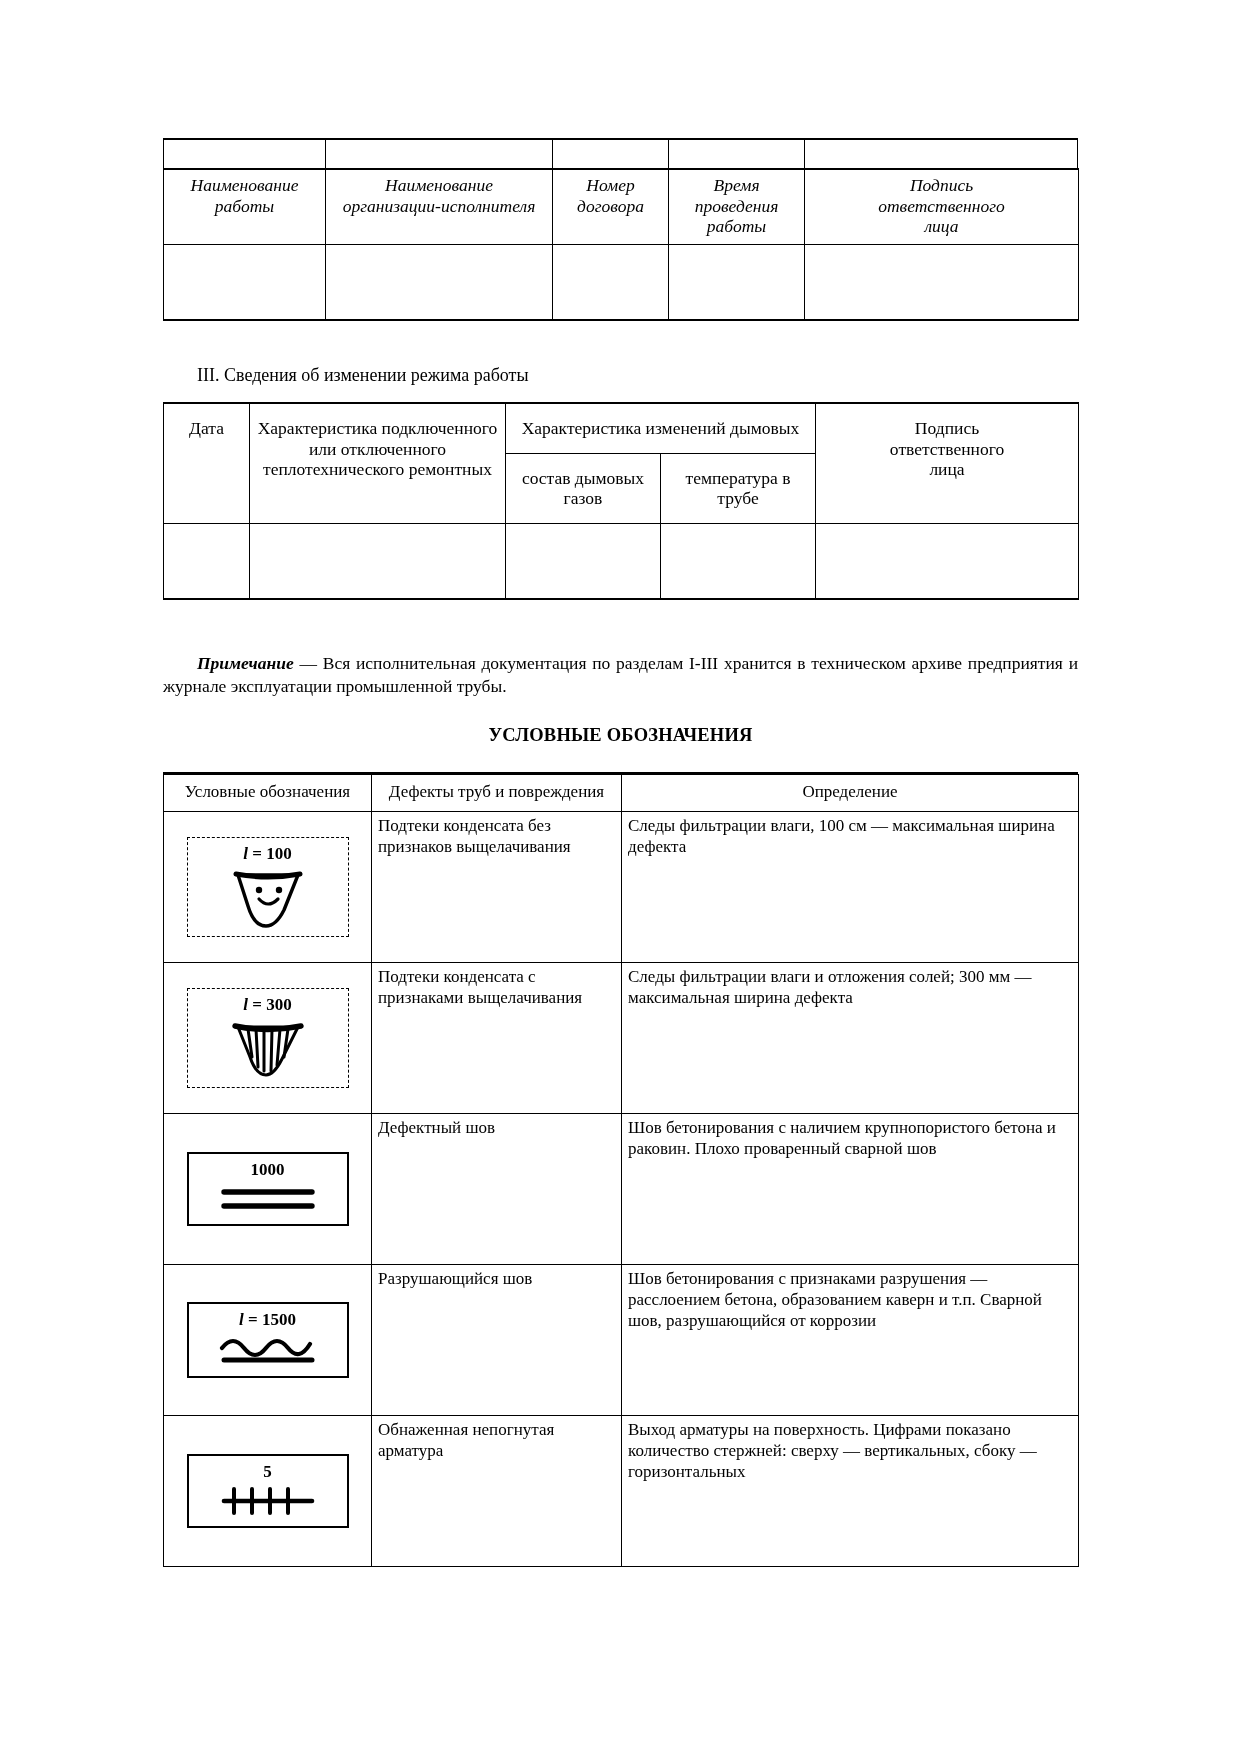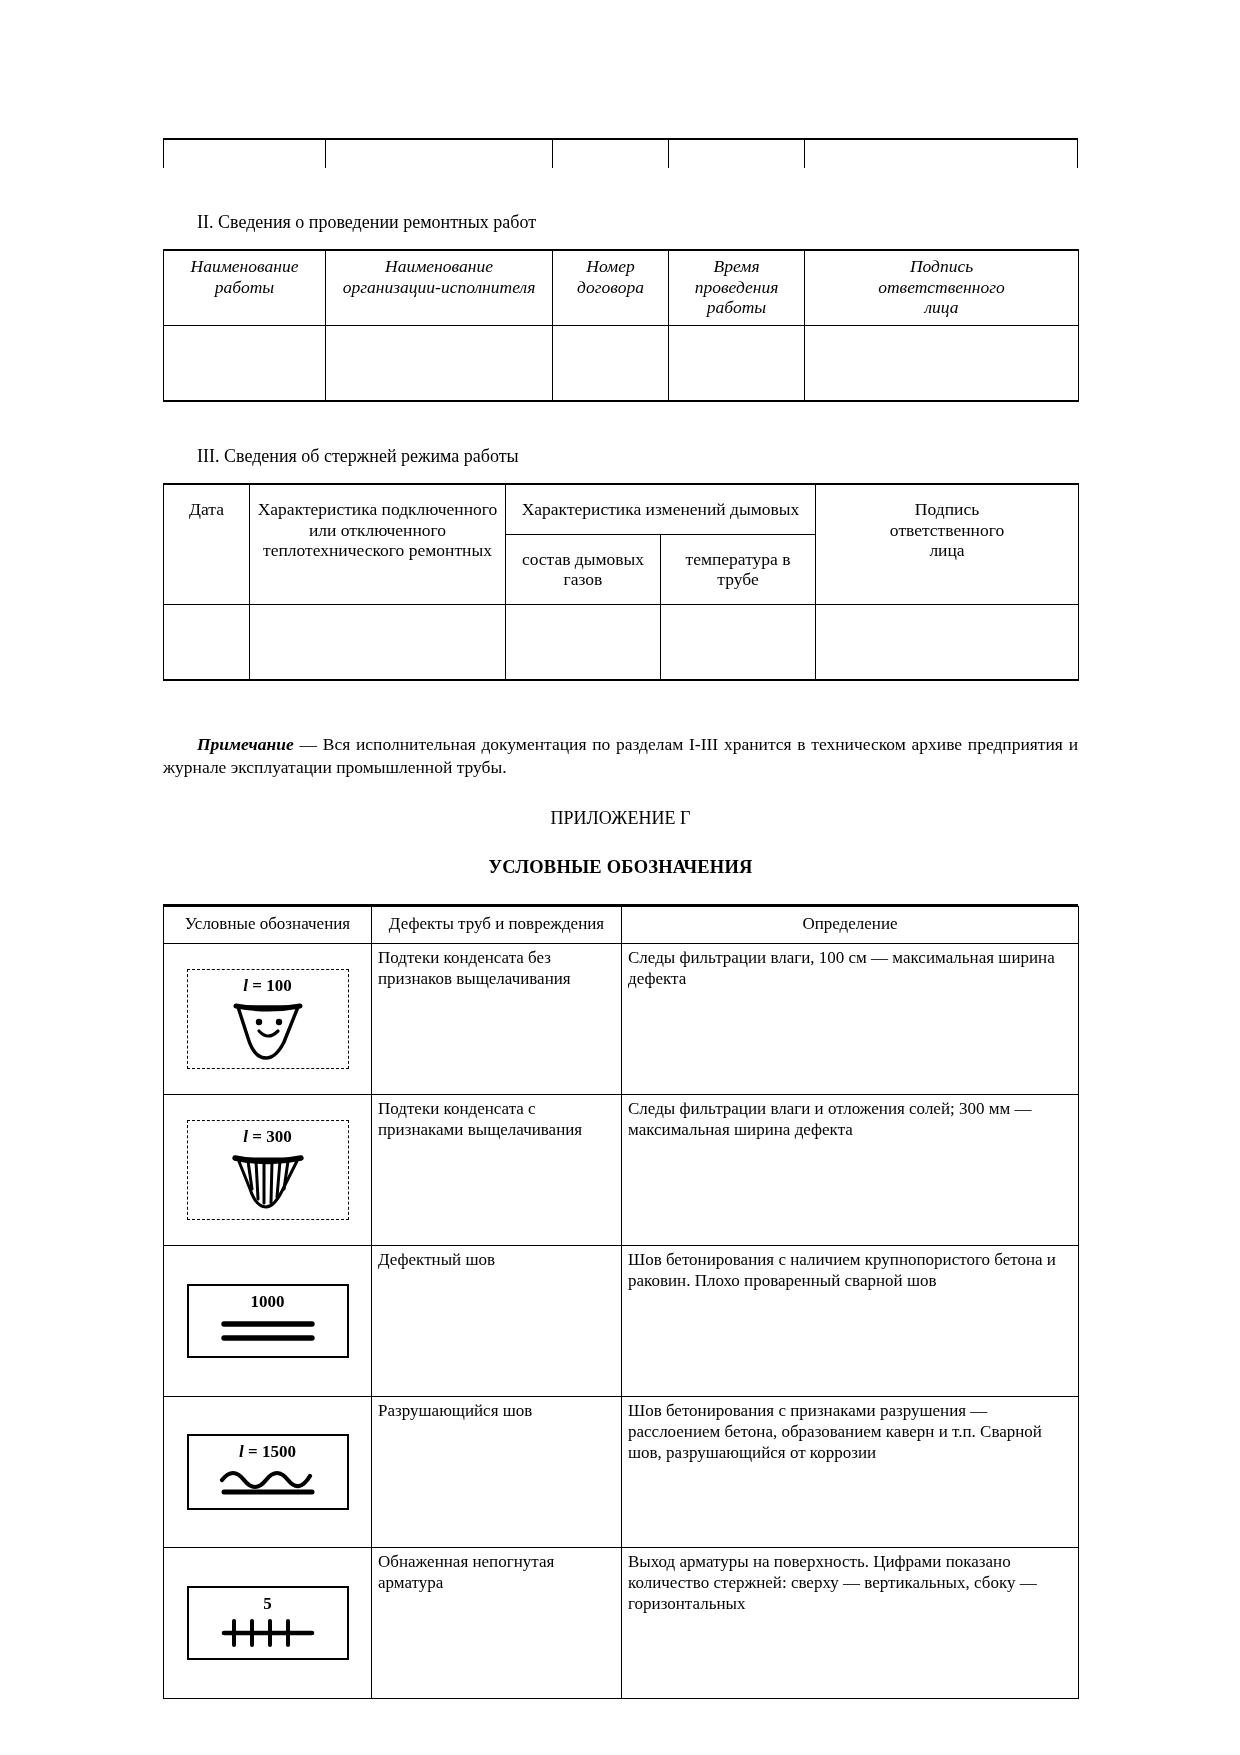--- a/index.html
+++ b/index.html
@@ -168,21 +168,20 @@
 
     <div class="frag-wrap">
       <div class="vline" style="left:0;"></div>
       <div class="vline" style="left:162px;"></div>
       <div class="vline" style="left:389px;"></div>
       <div class="vline" style="left:505px;"></div>
       <div class="vline" style="left:641px;"></div>
       <div class="vline" style="left:914px;"></div>
     </div>
 
-    <div class="sec-title">II. Сведения о проведении ремонтных работ</div>
 
     <table class="doc tbl2 tbl-outer">
       <colgroup>
         <col style="width:162px">
         <col style="width:227px">
         <col style="width:116px">
         <col style="width:136px">
         <col style="width:274px">
       </colgroup>
       <tbody>
@@ -213,21 +212,21 @@
         <tr class="empty">
           <td></td>
           <td></td>
           <td></td>
           <td></td>
           <td></td>
         </tr>
       </tbody>
     </table>
 
-    <div class="sec-title">III. Сведения об стержней режима работы</div>
+    <div class="sec-title">III. Сведения об изменении режима работы</div>
 
     <table class="doc tbl3 tbl-outer">
       <colgroup>
         <col style="width:86px">
         <col style="width:256px">
         <col style="width:155px">
         <col style="width:155px">
         <col style="width:263px">
       </colgroup>
       <tbody>
@@ -266,21 +265,20 @@
           <td></td>
           <td></td>
         </tr>
       </tbody>
     </table>
 
     <p class="note">
       <b>Примечание</b><span> — </span><span>Вся исполнительная документация по разделам I-III хранится в техническом архиве предприятия и журнале эксплуатации промышленной трубы.</span>
     </p>
 
-    <div class="appendix-label">ПРИЛОЖЕНИЕ Г</div>
     <div class="appendix-title">УСЛОВНЫЕ ОБОЗНАЧЕНИЯ</div>
 
     <div class="legend-wrap">
       <table class="legend">
         <colgroup>
           <col style="width:208px">
           <col style="width:250px">
           <col style="width:457px">
         </colgroup>
         <tbody>

